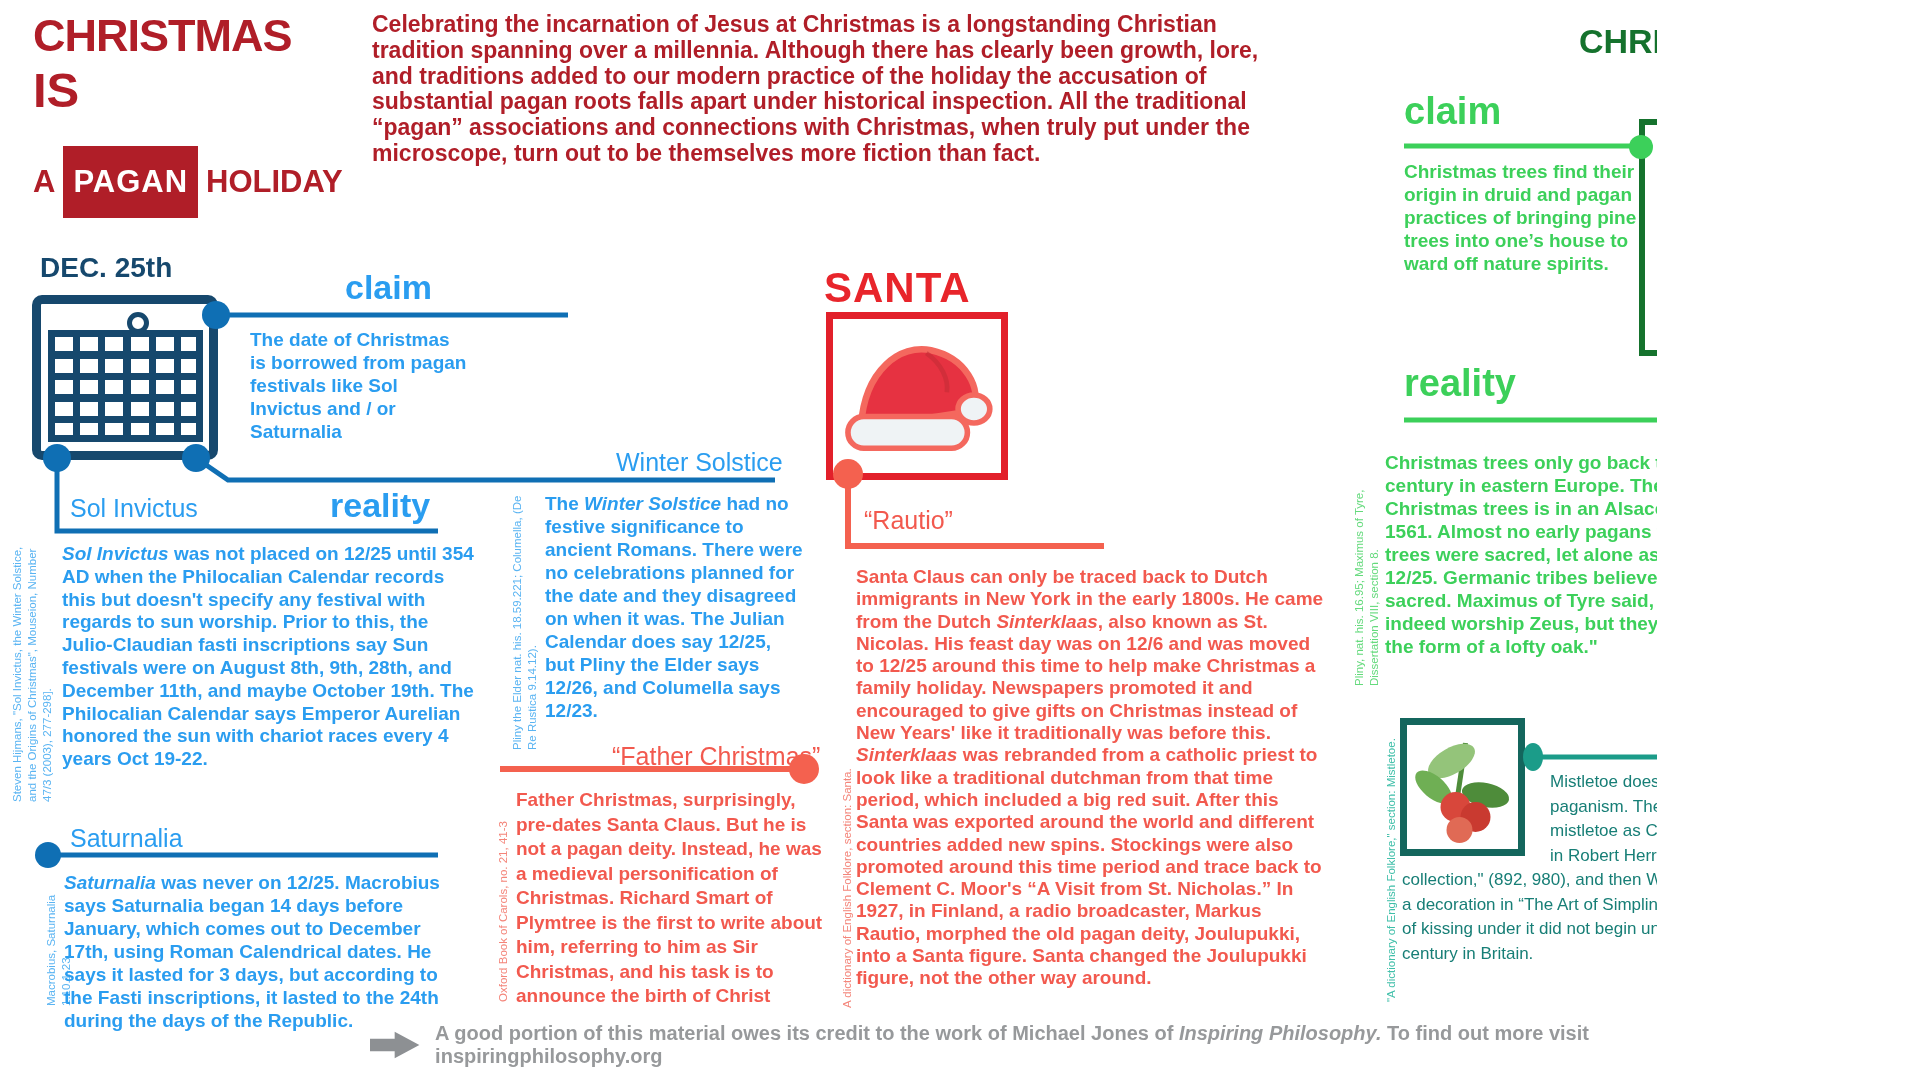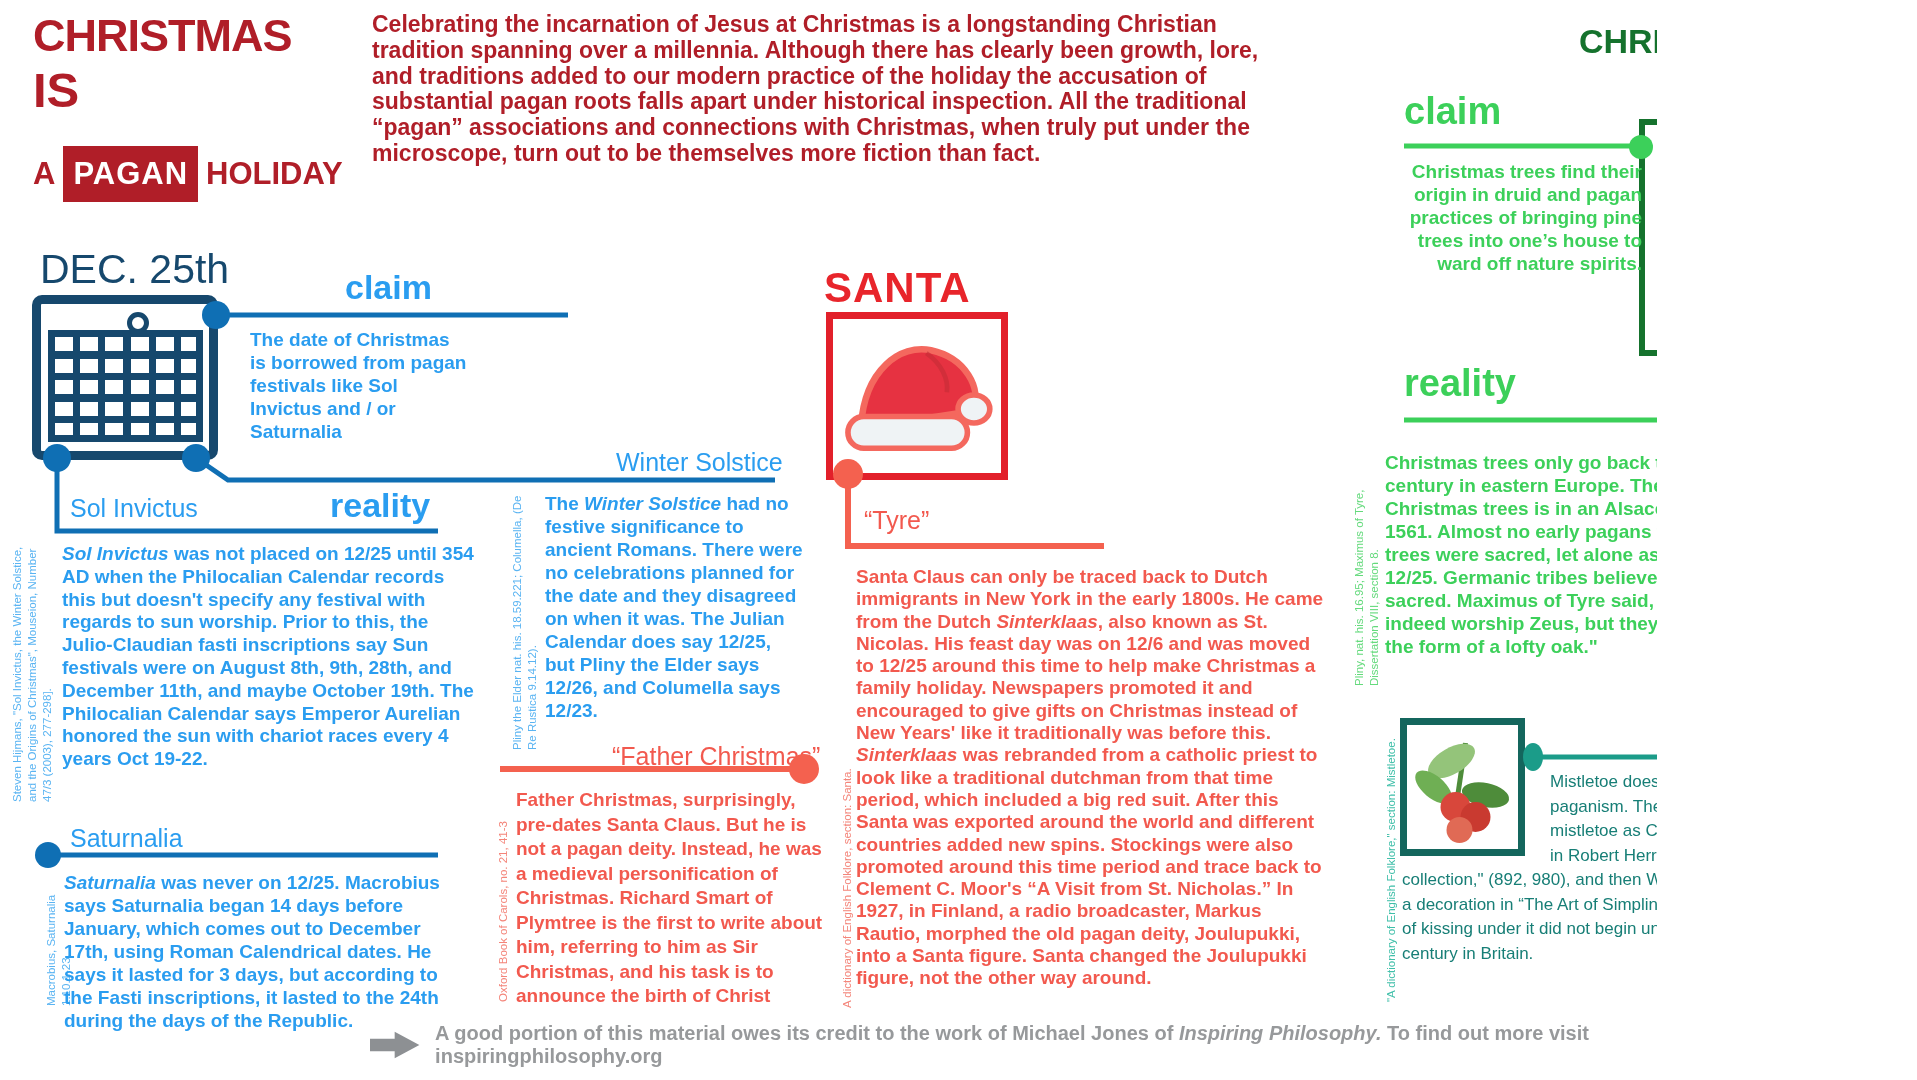--- a/index.html
+++ b/index.html
@@ -15,24 +15,24 @@
   .green{color:#3CD05A;}
   .dgreen{color:#15722D;}
   .teal{color:#1B9C89;}
   .tealtxt{color:#177E76;}
   .gray{color:#97999B;}
   
   .t1{left:33px;top:10px;font-size:45px;font-weight:800;letter-spacing:-1px;}
   .t2{left:33px;top:62px;display:flex;align-items:center;gap:12px;font-size:49px;font-weight:800;}
   .notbox{padding:0 10px 2px 16px;letter-spacing:14px;line-height:56px;}
   .t3{left:33px;top:146px;display:flex;align-items:center;gap:8px;font-size:31px;font-weight:800;}
-  .paganbox{padding:10px 10px;letter-spacing:1px;}
+  .paganbox{padding:18px 10px;letter-spacing:1px;}
   .intro{left:372px;top:12px;width:900px;font-size:23px;line-height:25.8px;font-weight:700;}
   
-  .h40{font-size:41px;font-weight:400;}
+  .h40{font-size:28px;font-weight:700;margin-top:6px;}
   .claimword{font-size:34px;font-weight:800;}
   .gclaimword{font-size:38px;font-weight:800;}
   .lbl{font-size:25px;font-weight:400;}
   .body19{font-size:19px;line-height:23px;font-weight:700;}
   .vcite{position:absolute;transform:rotate(-90deg);transform-origin:0 0;font-size:11.5px;
          line-height:1.3;font-weight:400;}
   
   .calendar{left:32px;top:295px;width:168px;height:147px;border:9px solid #16486D;border-radius:10px;background:#fff;}
   .cal-hole{position:absolute;left:86px;top:8px;width:12px;height:12px;border:5px solid #16486D;border-radius:50%;}
   .cal-grid{position:absolute;left:7px;top:26px;width:141px;height:98px;border:7px solid #16486D;
@@ -100,37 +100,37 @@
 
   <div class="abs brightred txt" style="left:824px;top:264px;font-size:42px;font-weight:800;letter-spacing:1px;">SANTA</div>
   <div class="abs santabox txt">
     <svg width="168" height="154" viewBox="0 0 180 160">
       <path d="M30 112 C34 52 72 24 105 31 C142 39 160 72 150 96 L34 114 Z" fill="#E63241" stroke="#F4685E" stroke-width="7" stroke-linejoin="round"></path>
       <path d="M100 34 C116 45 124 62 122 76" stroke="#C52B35" stroke-width="5" fill="none" opacity="0.6"></path>
       <ellipse cx="151" cy="94" rx="17" ry="15" fill="#EFF3F5" stroke="#F4685E" stroke-width="6"></ellipse>
       <rect x="16" y="102" width="128" height="34" rx="17" fill="#EFF3F5" stroke="#F4685E" stroke-width="6"></rect>
     </svg>
   </div>
-  <div class="abs lbl salmon txt" style="left:864px;top:506px;">“Tyre”</div>
+  <div class="abs lbl salmon txt" style="left:864px;top:506px;">“Rautio”</div>
   <div class="abs body19 salmon txt" style="left:856px;top:566px;width:472px;line-height:22.3px;"><span>Santa Claus can only be traced back to Dutch immigrants in New York in the early 1800s. He came from the Dutch </span><span style="font-style: italic;">Sinterklaas</span><span>, also known as St. Nicolas. His feast day was on 12/6 and was moved to 12/25 around this time to help make Christmas a family holiday. Newspapers promoted it and encouraged to give gifts on Christmas instead of New Years' like it traditionally was before this. </span><span style="font-style: italic;">Sinterklaas</span><span> was rebranded from a catholic priest to look like a traditional dutchman from that time period, which included a big red suit. After this Santa was exported around the world and different countries added new spins. Stockings were also promoted around this time period and trace back to Clement C. Moor's “A Visit from St. Nicholas.” In 1927, in Finland, a radio broadcaster, Markus Rautio, morphed the old pagan deity, Joulupukki, into a Santa figure. Santa changed the Joulupukki figure, not the other way around.</span></div>
   <div class="vcite" style="left:840px;top:1008px;width:258px;color:#F4857A;">A dictionary of English Folklore, section: Santa.</div>
 
   <div class="abs dgreen txt" style="left:1555px;top:22px;width:250px;text-align:center;font-size:34px;line-height:39px;font-weight:800;">
     <div>CHRISTMAS</div>
   </div>
   <div class="abs gclaimword green txt" style="left:1404px;top:90px;">claim</div>
   <div class="abs treebox txt">
     <svg width="184" height="225" viewBox="0 0 184 225">
       <polygon points="92,14 124,66 60,66" fill="#15722D"></polygon>
       <polygon points="92,46 142,120 42,120" fill="#15722D"></polygon>
       <polygon points="92,84 160,178 24,178" fill="#15722D"></polygon>
       <rect x="84" y="178" width="16" height="28" fill="#15722D"></rect>
     </svg>
   </div>
-  <div class="abs body19 green txt" style="left:1404px;top:160px;width:238px;text-align:right;">Christmas trees find their origin in druid and pagan practices of bringing pine trees into one’s house to ward off nature spirits.</div>
+  <div class="abs body19 green txt" style="left:1404px;top:160px;width:238px;">Christmas trees find their origin in druid and pagan practices of bringing pine trees into one’s house to ward off nature spirits.</div>
   <div class="abs gclaimword green txt" style="left:1404px;top:362px;">reality</div>
   <div class="abs body19 green txt" style="left:1385px;top:451px;width:430px;">Christmas trees only go back to the 16th century in eastern Europe. The first mention of Christmas trees is in an Alsace ordinance in 1561. Almost no early pagans thought pine trees were sacred, let alone associated with 12/25. Germanic tribes believed the oak was sacred. Maximus of Tyre said, "The Celts indeed worship Zeus, but they honour Him in the form of a lofty oak."</div>
   <div class="vcite" style="left:1352px;top:686px;width:205px;color:#64DA7C;">Pliny, nat. his. 16.95; Maximus of Tyre, Dissertation VIII, section 8.</div>
 
   <div class="abs mistbox txt">
     <svg width="111" height="124" viewBox="0 0 110 124">
       <line x1="58" y1="18" x2="50" y2="72" stroke="#4E8C3A" stroke-width="5"></line>
       <ellipse cx="44" cy="36" rx="26" ry="13" fill="#94C47A" transform="rotate(-30 44 36)"></ellipse>
       <ellipse cx="26" cy="62" rx="22" ry="11" fill="#6FAF54" transform="rotate(40 26 62)"></ellipse>
       <ellipse cx="78" cy="70" rx="24" ry="12" fill="#4E8C3A" transform="rotate(12 78 70)"></ellipse>

